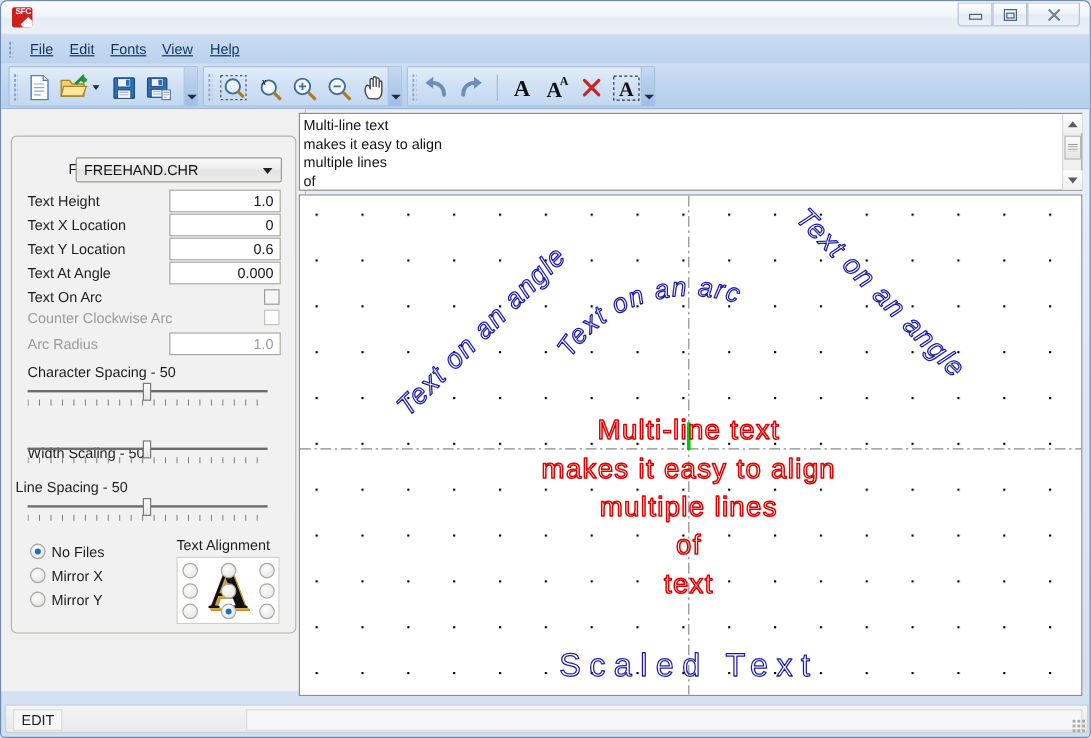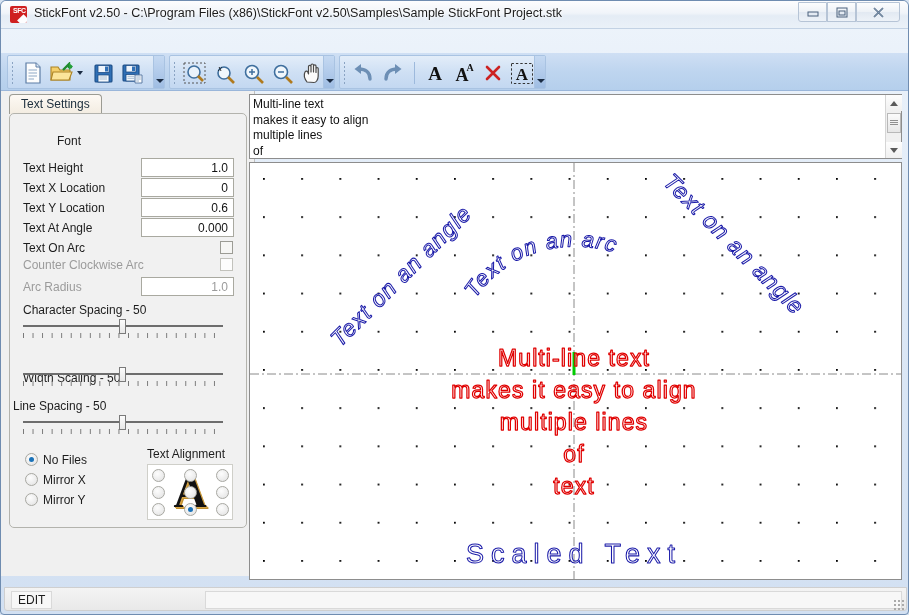--- a/index.html
+++ b/index.html
@@ -289,41 +289,48 @@
 </head>
 <body>
 
 <div id="app">
 
   <div id="titlebar">
     <div id="app-icon">
       <span class="sf">SFC</span>
         <span class="notch"></span>
     </div>
-    <div id="title-text">StickFont v2.50 - C:\Program Files (x86)\StickFont v2.50\Samples\Sample StickFont Project.stk</div>
 
     <div class="wbtn" id="btn-min">
       <svg width="12" height="9">
         <rect x="1" y="4" width="10" height="4" fill="none" stroke="#4a617d" stroke-width="1"></rect>
       </svg>
     </div>
     <div class="wbtn" id="btn-max">
       <svg width="12" height="11">
         <rect x="1" y="1" width="10" height="9" fill="none" stroke="#4a617d" stroke-width="1"></rect>
         <rect x="3" y="4" width="6" height="4" fill="none" stroke="#4a617d" stroke-width="1"></rect>
       </svg>
     </div>
     <div class="wbtn" id="btn-close">
       <svg width="13" height="11">
         <path d="M2 1 L11 10 M11 1 L2 10" stroke="#4a617d" stroke-width="1.6" fill="none"></path>
         <path d="M2 1 L11 10 M11 1 L2 10" stroke="#8fa6c0" stroke-width="0.6" fill="none"></path>
       </svg>
     </div>
   </div>
 
+  <div id="menubar">
+    <div id="menu-grip"></div>
+    <div class="menu-item" style="left:20px"><u>File</u></div>
+    <div class="menu-item" style="left:53px"><u>Edit</u></div>
+    <div class="menu-item" style="left:87px"><u>Fonts</u></div>
+    <div class="menu-item" style="left:130px"><u>View</u></div>
+    <div class="menu-item" style="left:170px"><u>Help</u></div>
+  </div>
 
   <div id="toolbar">
 
     <div class="tgroup" style="left:6px; width:158px;">
       <div class="tgrip"></div>
       <div class="tbtn" style="left:12px">
         <svg width="20" height="22">
           <path d="M3 1 H13 L17 5 V21 H3 Z" fill="#fdfdfd" stroke="#5d7da5" stroke-width="1.2"></path>
           <path d="M13 1 V5 H17" fill="#dce7f3" stroke="#5d7da5" stroke-width="1"></path>
           <path d="M5.5 8 H14 M5.5 11 H14 M5.5 14 H14 M5.5 17 H11" stroke="#8fa9c6" stroke-width="1"></path>
@@ -437,27 +444,28 @@
           <rect x="1.5" y="1.5" width="21" height="20" fill="none" stroke="#333" stroke-width="1" stroke-dasharray="2.4,2"></rect>
           <text x="12" y="18" text-anchor="middle" font-family="Liberation Serif, serif" font-size="17" font-weight="bold" fill="#111">A</text>
         </svg>
       </div>
       <div class="toverflow"></div>
     </div>
   </div>
 
   <div id="left-col"></div>
 
-  <div id="tab-strip">
-    <div id="tab-text-settings">Text Settings</div>
-  </div>
 
   <div id="panel-group"></div>
 
   <div class="lbl" style="left:22px; top:133px;margin-left:34px;">Font</div>
+  <div id="font-combo">
+    <span>FREEHAND.CHR</span>
+    <span class="arrow"></span>
+  </div>
 
   <div class="lbl" style="left:22px; top:160px;">Text Height</div>
   <div class="field" style="left:140px; top:157px;">1.0</div>
 
   <div class="lbl" style="left:22px; top:180px;">Text X Location</div>
   <div class="field" style="left:140px; top:177px;">0</div>
 
   <div class="lbl" style="left:22px; top:200px;">Text Y Location</div>
   <div class="field" style="left:140px; top:197px;">0.6</div>
 

